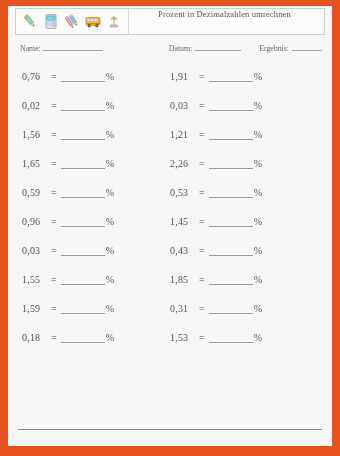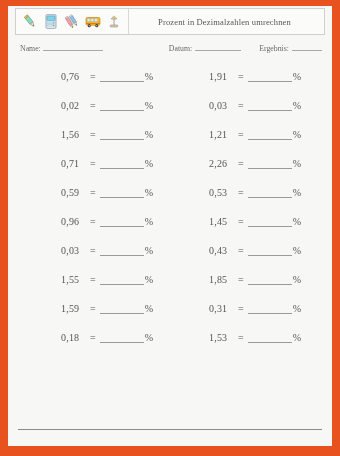--- a/index.html
+++ b/index.html
@@ -36,21 +36,21 @@
   .header-bar {
     position: absolute;
     left: 7px;
     top: 2px;
     right: 7px;
     height: 27px;
     border: 1px solid #cfcfcf;
     background: #fbfbfa;
     box-sizing: border-box;
     display: flex;
-    align-items: center;
+    align-items: flex-start;
   }
   .icon-strip {
     display: flex;
     align-items: center;
     gap: 3px;
     padding-left: 5px;
     height: 100%;
     border-right: 1px solid #d8d8d8;
     padding-right: 5px;
   }
@@ -129,21 +129,20 @@
     display: flex;
     align-items: center;
     font-size: 10px;
     color: #555557;
     white-space: nowrap;
     letter-spacing: .2px;
   }
   .prob-num {
     display: inline-block;
     min-width: 26px;
-    margin-left: 39px;
   }
   .prob-eq {
     display: inline-block;
     padding: 0 4px 0 3px;
   }
   .prob-blank {
     display: inline-block;
     width: 44px;
     border-bottom: 1px solid #9a9a9c;
     height: 9px;
@@ -270,21 +269,21 @@
             <span class="prob-blank"></span>
             <span class="prob-pct">%</span>
           </div>
           <div class="prob">
             <span class="prob-num">1,56</span>
             <span class="prob-eq">=</span>
             <span class="prob-blank"></span>
             <span class="prob-pct">%</span>
           </div>
           <div class="prob">
-            <span class="prob-num">0,71</span>
+            <span class="prob-num">1,65</span>
             <span class="prob-eq">=</span>
             <span class="prob-blank"></span>
             <span class="prob-pct">%</span>
           </div>
           <div class="prob">
             <span class="prob-num">0,59</span>
             <span class="prob-eq">=</span>
             <span class="prob-blank"></span>
             <span class="prob-pct">%</span>
           </div>

